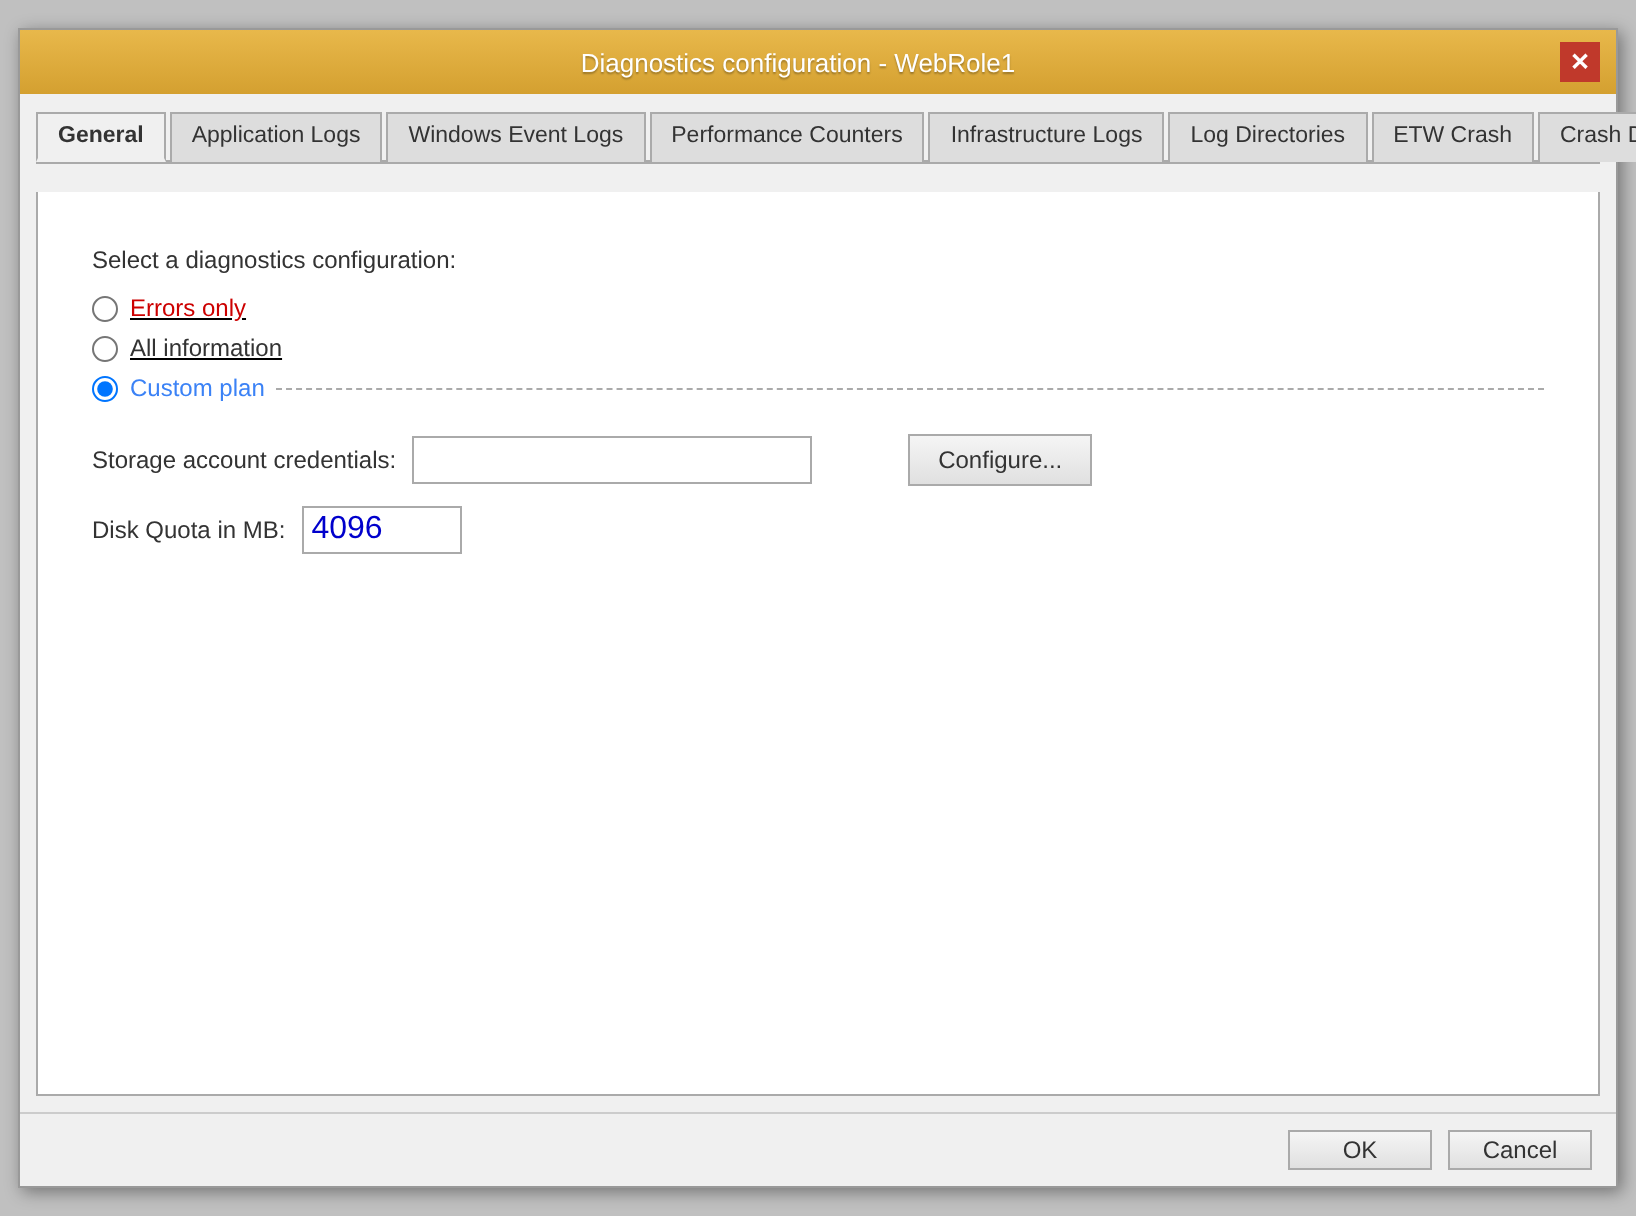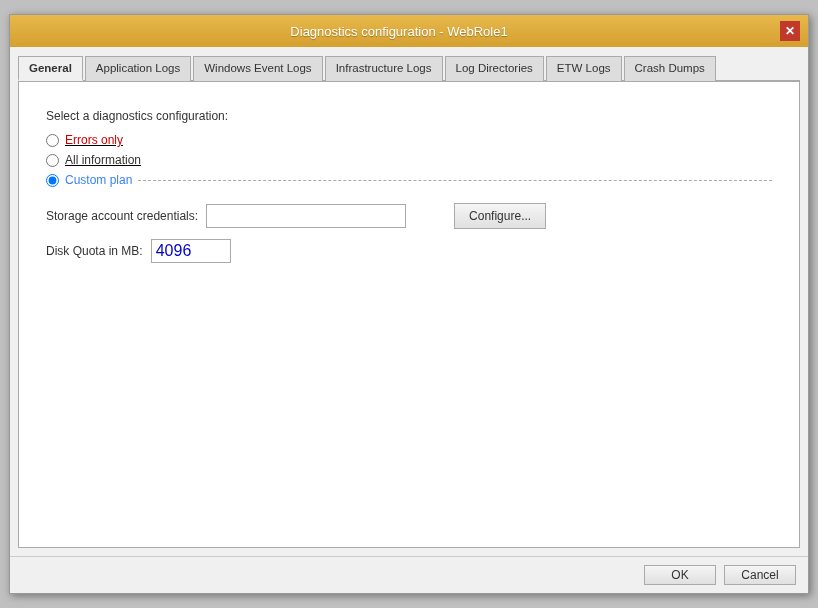--- a/index.html
+++ b/index.html
@@ -68,21 +68,21 @@
       display: flex;
       flex-direction: column;
       padding: 8px;
     }
 
     
     .tab-bar {
       display: flex;
       flex-wrap: nowrap;
       border-bottom: 2px solid #aaa;
-      margin-bottom: 0;
+      margin-bottom: 14px;
     }
 
     .tab {
       padding: 5px 10px;
       background: #ddd;
       border: 1px solid #aaa;
       border-bottom: none;
       cursor: pointer;
       font-size: 11.5px;
       color: #333;
@@ -241,23 +241,24 @@
       <button class="close-btn">✕</button>
     </div>
   </div>
 
   <div class="dialog-body">
 
     <div class="tab-bar">
       <div class="tab active">General</div>
       <div class="tab">Application Logs</div>
       <div class="tab">Windows Event Logs</div>
+      <div class="tab">Performance Counters</div>
       <div class="tab">Infrastructure Logs</div>
       <div class="tab">Log Directories</div>
-      <div class="tab">ETW Logs</div>
+      <div class="tab">ETW Crash</div>
       <div class="tab">Crash Dumps</div>
     </div>
 
     <div class="content-panel">
 
       <div class="section-label">Select a diagnostics configuration:</div>
 
       <div class="radio-group">
 
         <div class="radio-item">

